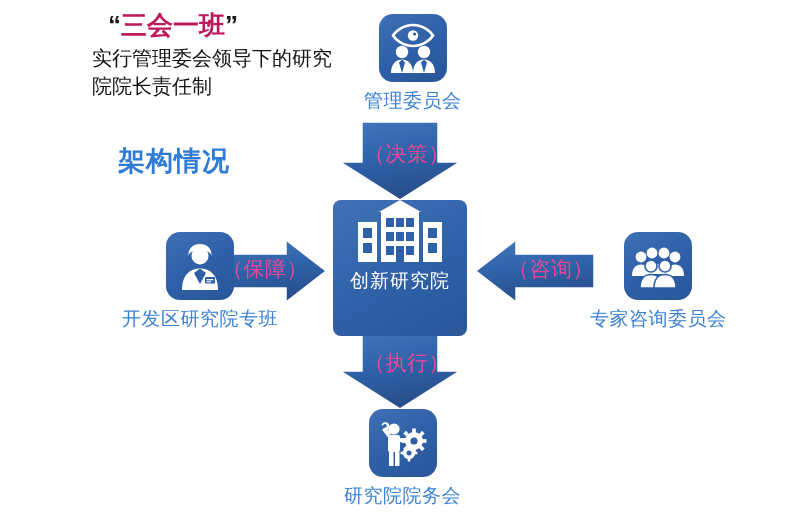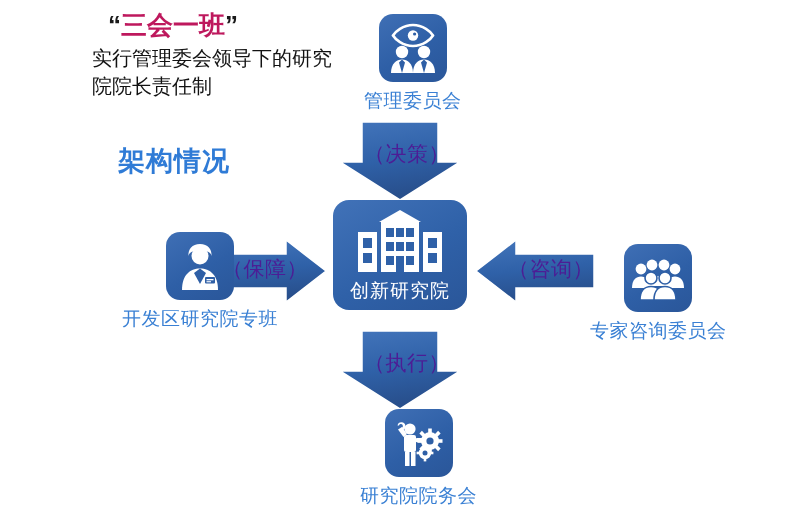--- a/index.html
+++ b/index.html
@@ -76,56 +76,55 @@
     white-space: nowrap;
     letter-spacing: 0.5px;
   }
 
   
   .center-node {
     position: absolute;
     left: 333px;
     top: 200px;
     width: 134px;
-    height: 110px;
-    border-radius: 16px;
+    height: 136px;
+    border-radius: 8px;
     background: linear-gradient(150deg, #4172b8 0%, #2f61a8 55%, #2a5699 100%);
     display: flex;
     flex-direction: column;
     align-items: center;
     justify-content: flex-start;
-    padding-top: 10px;
     box-sizing: border-box;
     z-index: 5;
   }
   .center-label {
     font-size: 19px;
     color: #ffffff;
     letter-spacing: 1px;
     margin-top: 2px;
   }
 
   
   .arrow {
     position: absolute;
   }
   .arrow svg { display: block; }
   .arrow-text {
     position: absolute;
-    color: #4c1d95;
+    color: #ec4899;
     font-size: 21px;
     white-space: nowrap;
     letter-spacing: 0.5px;
   }
 
   
   #node-top      { left: 364px; top: 14px; }
   #node-left     { left: 122px; top: 232px; }
-  #node-right    { left: 590px; top: 244px; }
-  #node-bottom   { left: 360px; top: 409px; }
+  #node-right    { left: 590px; top: 232px; }
+  #node-bottom   { left: 344px; top: 409px; }
 
   #arrow-down-1  { left: 340px; top: 122px; }
   #arrow-down-1 .arrow-text { left: 24px; top: 18px; }
 
   #arrow-down-2  { left: 340px; top: 331px; text-align: right; }
   #arrow-down-2 .arrow-text { left: 24px; top: 18px; }
 
   #arrow-right-1 { left: 208px; top: 240px; }
   #arrow-right-1 .arrow-text { left: 14px; top: 15px; }
 

